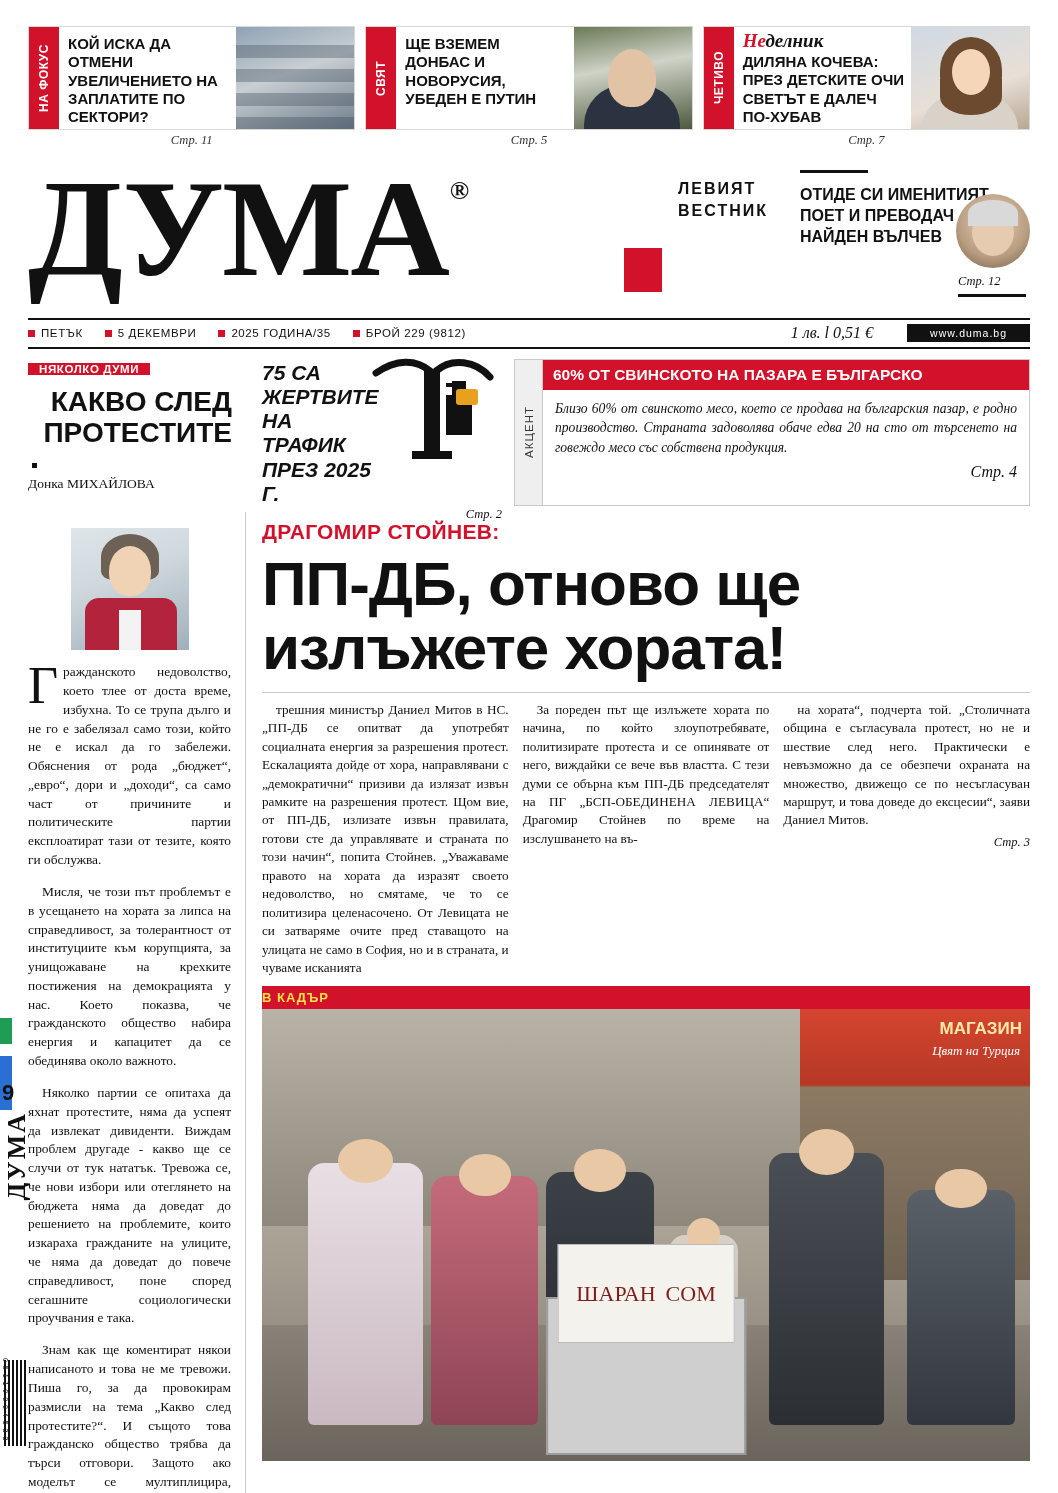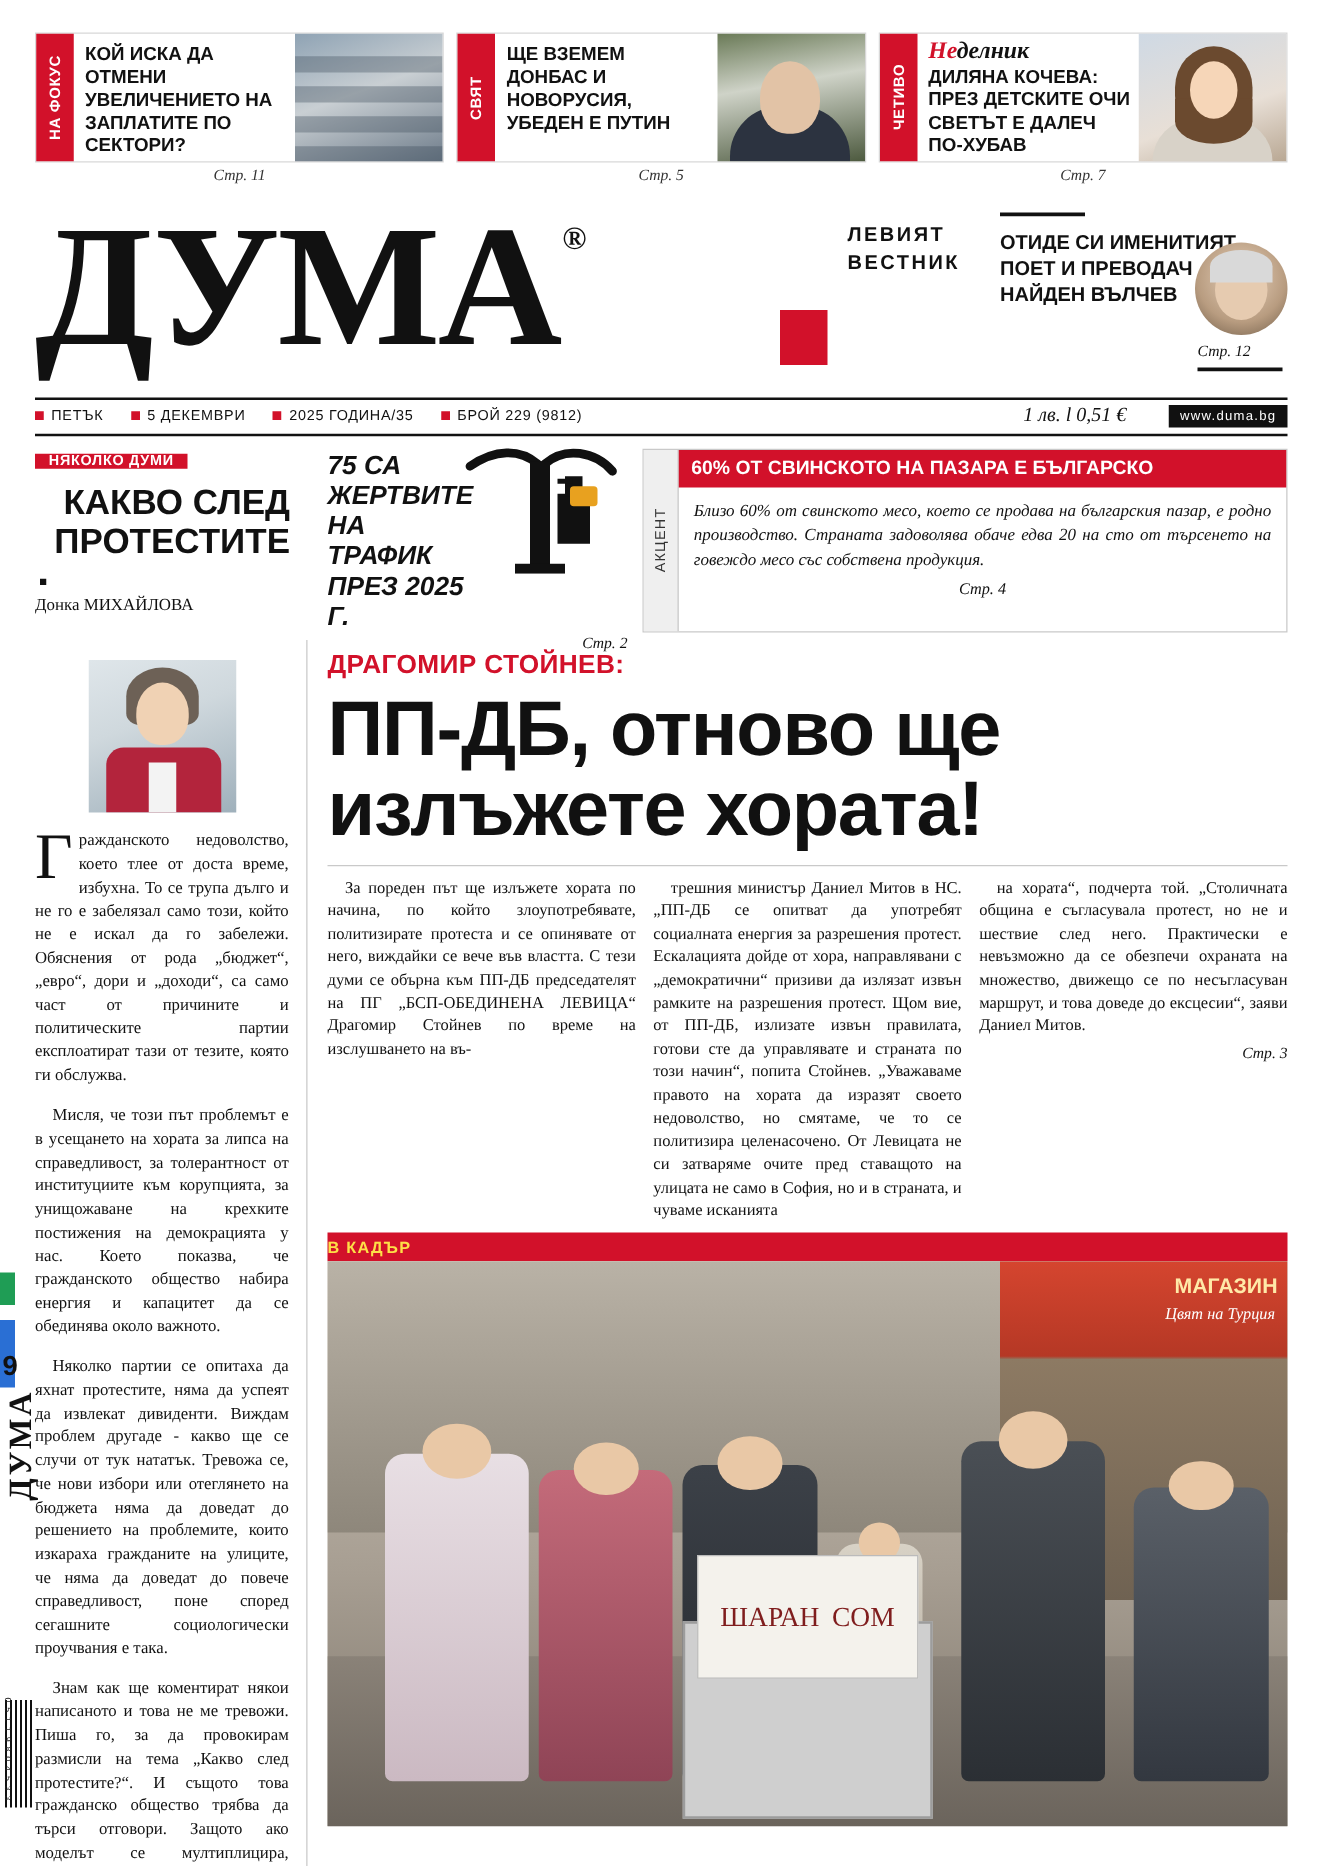--- a/index.html
+++ b/index.html
@@ -87,21 +87,21 @@
     border-top:2px solid #111; border-bottom:2px solid #111;
     padding:4px 0 5px; margin-top:2px;
     font-family:"Liberation Sans", sans-serif; font-size:11.5px; letter-spacing:.6px;
   }
   .infobar .bullet { display:inline-block; width:7px; height:7px; background:#d2112a; margin-right:6px; }
   .infobar .price {
     margin-left:auto; font-family:"Liberation Serif", serif; font-style:italic;
     font-size:16px; letter-spacing:0; padding-right:12px;
   }
   .infobar .site {
-    background:#111; color:#fff; font-size:10.5px; padding:3px 9px; letter-spacing:1px;
+    background:#111; color:#fff; font-size:10.5px; padding:3px 23px; letter-spacing:1px;
   }
 
   
   .band2 { display:flex; margin-top:10px; gap:0; }
   .band2-left { width:218px; padding-right:14px; }
   .kilko-tag {
     display:inline-block; background:#d2112a; color:#fff;
     font-family:"Liberation Sans", sans-serif; font-weight:bold; font-size:11.5px;
     padding:0 11px; letter-spacing:.6px;
   }
@@ -129,21 +129,21 @@
   .akcent-tag span { writing-mode:vertical-rl; transform:rotate(180deg); }
   .akcent-body { flex:1; }
   .akcent-head {
     background:#d2112a; color:#fff; font-family:"Liberation Sans", sans-serif;
     font-weight:bold; font-size:15.5px; padding:6px 10px; text-transform:uppercase;
   }
   .akcent-text {
     font-family:"Liberation Serif", serif; font-style:italic; font-size:13.6px;
     line-height:1.42; padding:9px 12px 4px; text-align:justify;
   }
-  .akcent-page { text-align:center; font-style:italic; font-size:13px; padding:2px 12px 5px; }
+  .akcent-page { text-align:right; font-style:italic; font-size:16px; padding:2px 12px 5px; }
 
   
   .main { display:flex; margin-top:6px; }
   .col-left { width:218px; padding-right:14px; border-right:1px solid #c9c9c9; }
   .col-right { flex:1; padding-left:16px; }
 
   .editor-photo {
     width:118px; height:122px; margin:16px auto 12px;
     background:linear-gradient(160deg,#dfe6ea 0%,#cfd8dd 40%,#9fb0bb 100%);
     position:relative; overflow:hidden;
@@ -380,25 +380,25 @@
 
     <div class="col-right">
       <div class="kicker">ДРАГОМИР СТОЙНЕВ:</div>
       <div class="headline">
         <div>ПП-ДБ, отново ще</div>
         <div>излъжете хората!</div>
       </div>
       <hr class="hr-thin">
       <div class="cols3">
         <div class="c">
-            <p>За пореден път ще излъжете хората по начина, по който злоупотребявате, политизирате протеста и се опинявате от него, виждайки се вече във властта. С тези думи се обърна към ПП-ДБ председателят на ПГ „БСП-ОБЕДИНЕНА ЛЕВИЦА“ Драгомир Стойнев по време на изслушването на въ-</p>
-          </div>
-        <div class="c">
             <p>трешния министър Даниел Митов в НС. „ПП-ДБ се опитват да употребят социалната енергия за разрешения протест. Ескалацията дойде от хора, направлявани с „демократични“ призиви да излязат извън рамките на разрешения протест. Щом вие, от ПП-ДБ, излизате извън правилата, готови сте да управлявате и страната по този начин“, попита Стойнев.
 „Уважаваме правото на хората да изразят своето недоволство, но смятаме, че то се политизира целенасочено. От Левицата не си затваряме очите пред ставащото на улицата не само в София, но и в страната, и чуваме исканията</p>
+          </div>
+        <div class="c">
+            <p>За пореден път ще излъжете хората по начина, по който злоупотребявате, политизирате протеста и се опинявате от него, виждайки се вече във властта. С тези думи се обърна към ПП-ДБ председателят на ПГ „БСП-ОБЕДИНЕНА ЛЕВИЦА“ Драгомир Стойнев по време на изслушването на въ-</p>
           </div>
         <div class="c">
             <p>на хората“, подчерта той.
 „Столичната община е съгласувала протест, но не и шествие след него. Практически е невъзможно да се обезпечи охраната на множество, движещо се по несъгласуван маршрут, и това доведе до ексцесии“, заяви Даниел Митов.</p>
           <div class="cols3-page">Стр. 3</div>
         </div>
       </div>
 
       <div class="vkadar">В КАДЪР</div>
       <div class="photo">

